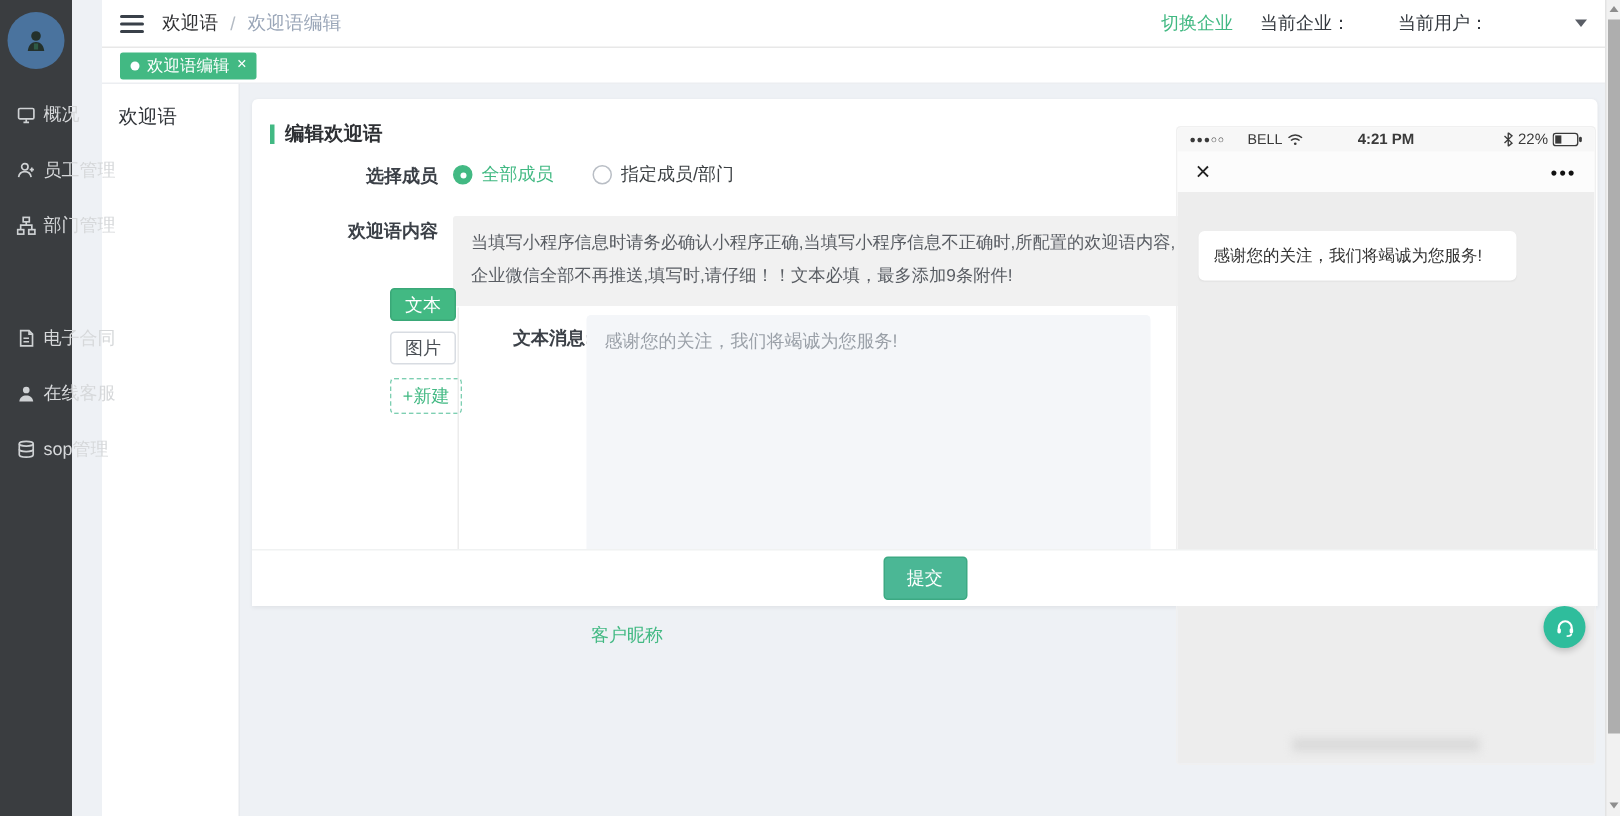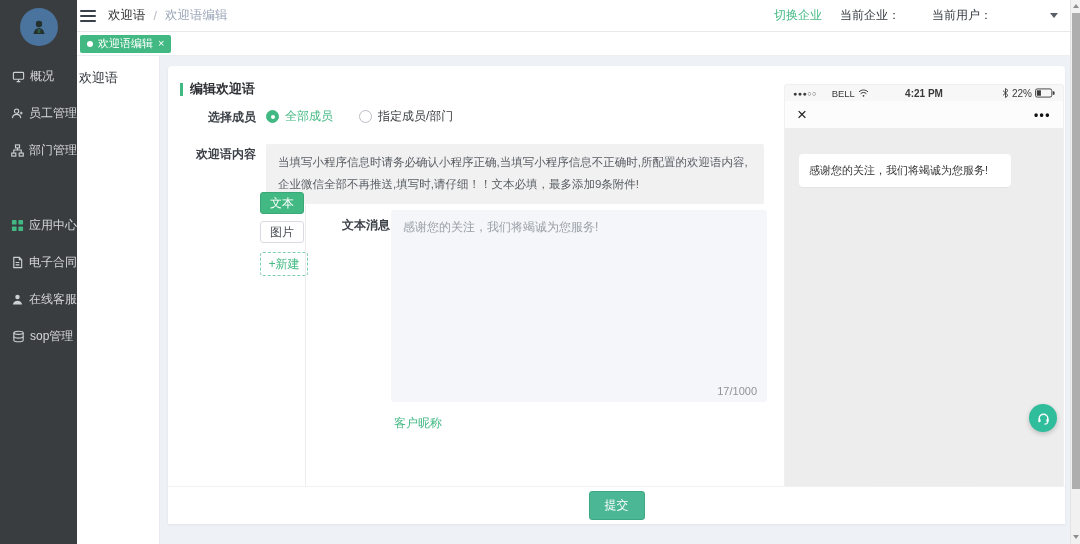--- a/index.html
+++ b/index.html
@@ -1,19 +1,19 @@
 <!DOCTYPE html>
 <html><head>
 <meta charset="utf-8">
 <style>
   * { margin:0; padding:0; box-sizing:border-box; }
   html,body { width:1080px; height:544px; overflow:hidden; font-family:"Liberation Sans","DejaVu Sans",sans-serif; background:#eef1f5; position:relative; }
 
   
-  .psidebar { position:absolute; left:0; top:0; width:77px; height:544px; background:#3a3d40; z-index:6; }
+  .psidebar { position:absolute; left:0; top:0; width:48px; height:544px; background:#3a3d40; z-index:6; }
   .logo-wrap { padding-top:8px; display:flex; justify-content:center; }
   .logo-circle { width:38px; height:38px; border-radius:50%; background:#4a739e; display:flex; align-items:center; justify-content:center; }
   .pnav { margin-top:12px; }
   .nav-item { height:37px; display:flex; align-items:center; padding-left:11px; color:#d6d8da; font-size:12px; cursor:pointer; white-space:nowrap; }
   .nav-item .nav-icon { width:14px; height:14px; margin-right:5px; display:inline-flex; align-items:center; justify-content:center; color:#cfd2d4; }
   .nav-item.accent .nav-icon { color:#42b983; }
   .nav-spacer { height:38px; }
   .nav-icon svg { width:13px; height:13px; }
 
   
@@ -35,30 +35,30 @@
   .tag { background:#42b983; color:#fff; font-size:11px; height:18px; border-radius:2px; display:inline-flex; align-items:center; padding:0 7px; gap:5px; cursor:pointer; }
   .tag-dot { width:6px; height:6px; border-radius:50%; background:#fff; }
   .tag-close { font-size:11px; cursor:pointer; line-height:1; }
 
   
   .submenu { position:absolute; left:68px; top:56px; width:92px; height:488px; background:#fff; border-right:1px solid #e7eaee; z-index:3; }
   .submenu-item { padding:13px 0 0 11px; font-size:13px; color:#2f3338; cursor:pointer; }
 
   
   .main { position:absolute; left:160px; top:56px; width:920px; height:488px; background:#eef1f5; }
-  .card { position:absolute; left:8px; top:10px; width:897px; height:458px; background:#fff; border-radius:4px 4px 0 0; box-shadow:0 1px 3px rgba(0,0,0,.06); }
+  .card { position:absolute; left:8px; top:10px; width:897px; height:338px; background:#fff; border-radius:4px 4px 0 0; box-shadow:0 1px 3px rgba(0,0,0,.06); }
 
   .section-title { display:flex; align-items:center; padding:14px 0 0 12px; }
   .title-bar { width:3px; height:13px; background:#42b983; margin-right:7px; }
   .section-title span { font-size:13px; font-weight:bold; color:#2e3034; }
 
   .form-row { position:absolute; left:0; display:flex; align-items:flex-start; }
   .row-members { top:41px; align-items:center; }
   .row-content { top:78px; }
-  .form-label { width:88px; text-align:right; font-size:12px; font-weight:bold; color:#3b4047; flex-shrink:0; margin-right:10px; padding-top:2px; }
+  .form-label { width:88px; text-align:right; font-size:12px; font-weight:bold; color:#3b4047; flex-shrink:0; margin-right:10px; padding-top:2px;margin-left:36px; }
   .radio-group { display:flex; align-items:center; gap:26px; }
   .radio { display:flex; align-items:center; gap:6px; cursor:pointer; }
   .radio-dot { width:13px; height:13px; border-radius:50%; border:1px solid #b9bec5; background:#fff; position:relative; }
   .radio-dot.checked { border-color:#42b983; background:#42b983; }
   .radio-dot.checked:after { content:""; position:absolute; left:4px; top:4px; width:4px; height:4px; border-radius:50%; background:#fff; }
   .radio-text { font-size:12px; color:#3c4043; }
   .radio-text.green { color:#42b983; }
 
   .notice { width:498px; background:#f1f1f1; border-radius:2px; padding:8px 12px; font-size:11.5px; line-height:1.9; color:#595d63; }
 
@@ -142,31 +142,20 @@
         <svg viewBox="0 0 14 14" fill="none" stroke="currentColor" stroke-width="1.2">
             <rect x="4.8" y="1" width="4.4" height="3.2"></rect>
             <rect x="0.8" y="9.8" width="4.4" height="3.2"></rect>
             <rect x="8.8" y="9.8" width="4.4" height="3.2"></rect>
             <path d="M7 4.2v2.3M3 9.8V6.5h8v3.3"></path>
           </svg>
       </span>
       <span class="nav-label">部门管理</span>
     </div>
     <div class="nav-spacer"></div>
-    <div class="nav-item accent">
-      <span class="nav-icon">
-        <svg viewBox="0 0 14 14" fill="currentColor">
-            <rect x="1" y="1" width="5" height="5" rx="1"></rect>
-            <rect x="8" y="1" width="5" height="5" rx="1"></rect>
-            <rect x="1" y="8" width="5" height="5" rx="1"></rect>
-            <rect x="8" y="8" width="5" height="5" rx="1"></rect>
-          </svg>
-      </span>
-      <span class="nav-label">应用中心</span>
-    </div>
     <div class="nav-item">
       <span class="nav-icon">
         <svg viewBox="0 0 14 14" fill="none" stroke="currentColor" stroke-width="1.2">
             <path d="M3 1.5h6L11.5 4v8.5H3z"></path>
             <path d="M9 1.5V4h2.5"></path>
             <path d="M5 7h4M5 9.5h4"></path>
           </svg>
       </span>
       <span class="nav-label">电子合同</span>
     </div>

